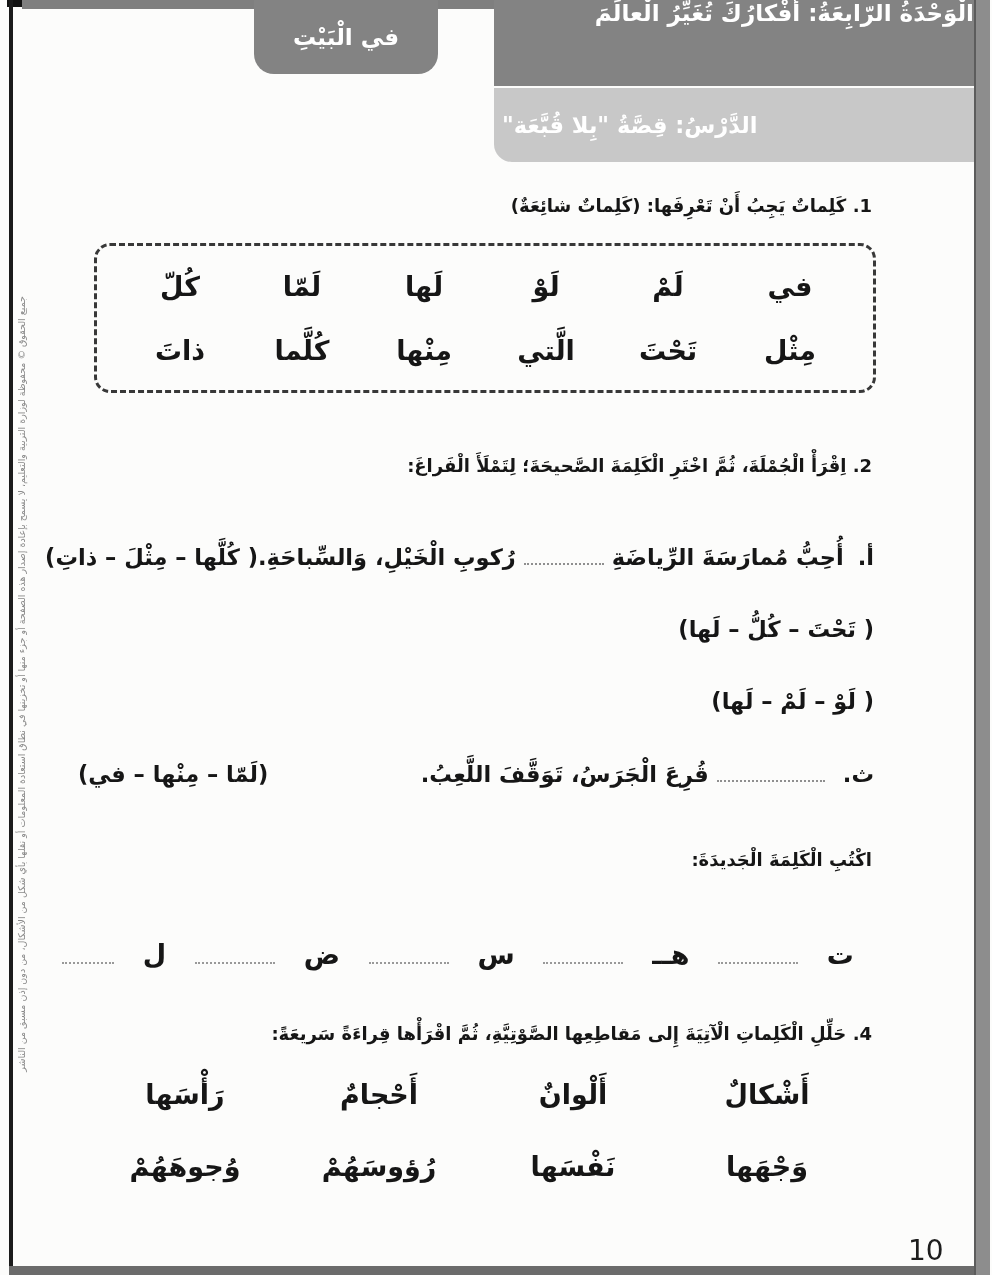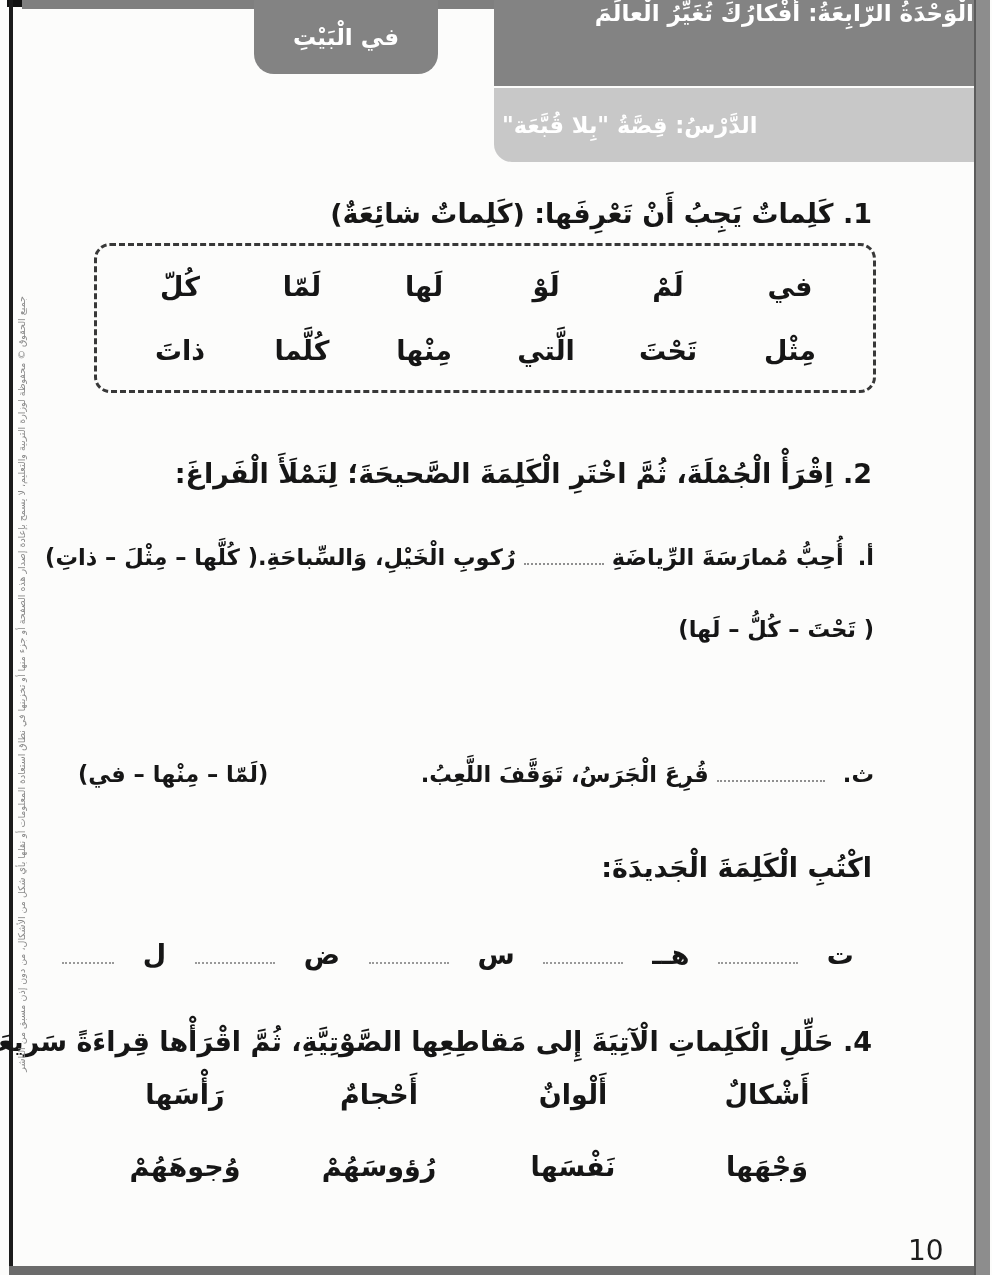--- a/index.html
+++ b/index.html
@@ -25,21 +25,21 @@
     left:494px;top:0;width:480px;height:86px;background:#838383;
     display:flex;direction:rtl;
     color:#fff;font-size:23px;box-sizing:border-box;white-space:nowrap;
   }
   .lesson-bar{
     left:494px;top:88px;width:480px;height:74px;background:#c8c8c8;
     border-radius:0 0 0 18px;display:flex;align-items:center;justify-content:flex-end;direction:rtl;
     color:#fff;font-size:22.5px;padding-left:8px;box-sizing:border-box;white-space:nowrap;
   }
   
-  .heading{direction:rtl;text-align:right;font-size:27px;line-height:1.75;white-space:nowrap;}
+  .heading{direction:rtl;text-align:right;font-size:18px;line-height:1.75;white-space:nowrap;}
   .h1{right:120px;top:190px;}
   .h2{right:120px;top:450px;}
   .h3{right:120px;top:826px;left:56px;}
   .h3 .line2{margin-top:18px;}
   .h4{right:120px;top:1018px;left:56px;}
   .word-box{
     left:94px;top:243px;width:782px;height:150px;box-sizing:border-box;
     border:3px dashed #383838;border-radius:16px;
     display:grid;grid-template-columns:repeat(6,1fr);grid-template-rows:1fr 1fr;
     direction:rtl;align-items:center;justify-items:center;
@@ -119,20 +119,21 @@
     <span class="q-label gap-s">أ.</span><span>أُحِبُّ مُمارَسَةَ الرِّياضَةِ</span><span class="blank bl-80"></span><span>رُكوبِ الْخَيْلِ، وَالسِّباحَةِ.</span>
   </div>
   <div>( كُلَّها – مِثْلَ – ذاتِ)</div>
 </div>
 
 <div class="abs q-row q-b">
   <div>( تَحْتَ – كُلُّ – لَها)</div>
 </div>
 
 <div class="abs q-row q-t">
+  <div>( لَوْ – لَمْ – لَها)</div>
 </div>
 
 <div class="abs q-row q-th">
   <div>
     <span class="q-label gap-x">ث.</span><span class="blank bl-108"></span><span>قُرِعَ الْجَرَسُ، تَوَقَّفَ اللَّعِبُ.</span>
   </div>
   <div>(لَمّا – مِنْها – في)</div>
 </div>
 
 <div class="abs heading h3">

